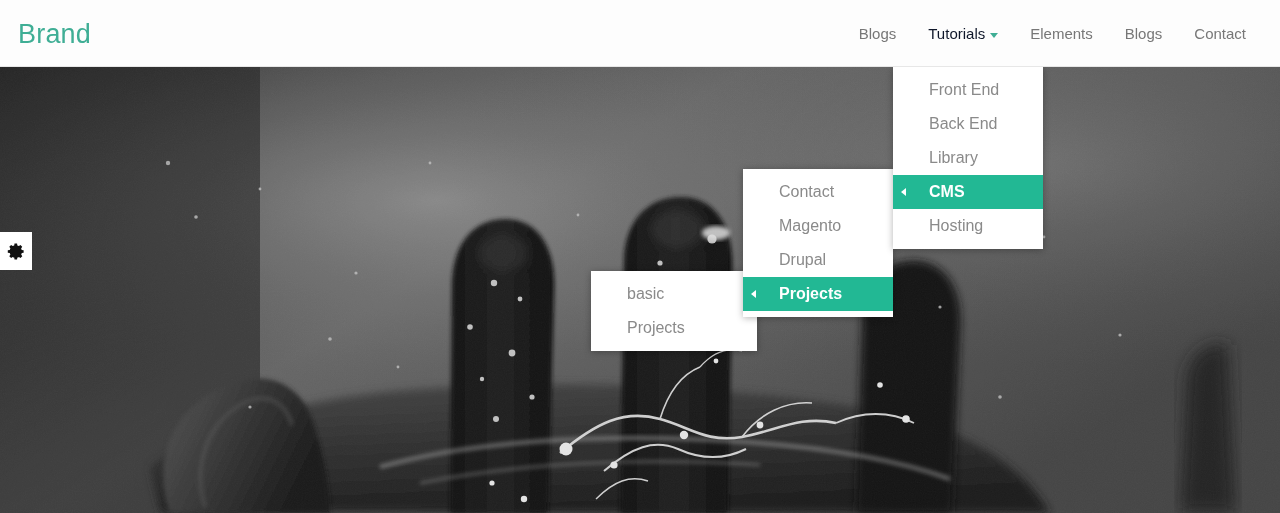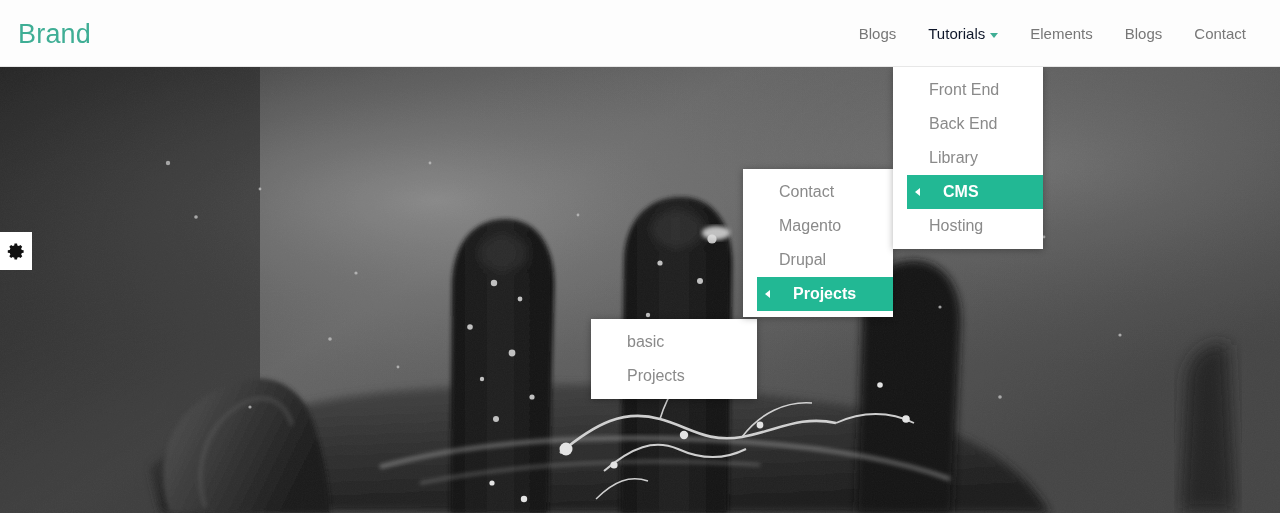--- a/index.html
+++ b/index.html
@@ -87,35 +87,34 @@
     padding:0 36px;
     font-size:16px;
     color:#8a8a8a;
     white-space:nowrap;
     cursor:pointer;
   }
   .menu-item.selected {
     background:#22b894;
     color:#fff;
     font-weight:bold;
-    margin-left:14px;
   }
   .caret-left {
     position:absolute;
     left:8px; top:50%;
     margin-top:-4px;
     width:0; height:0;
     border-top:4px solid transparent;
     border-bottom:4px solid transparent;
     border-right:5px solid #fff;
   }
 
   #dropdown-1 { left:893px; top:67px;  width:150px; z-index:30; }
   #dropdown-2 { left:743px; top:169px; width:150px; z-index:25; }
-  #dropdown-3 { left:591px; top:271px; width:166px; z-index:20;margin-top:48px; }
+  #dropdown-3 { left:591px; top:271px; width:166px; z-index:20; }
 </style>
 </head>
 <body>
 
 <div id="page">
 
   <div id="hero">
     <svg viewBox="0 0 1280 446" preserveAspectRatio="none">
       <defs>
         <linearGradient id="bgGrad" x1="0" y1="0" x2="1" y2="0.55">

